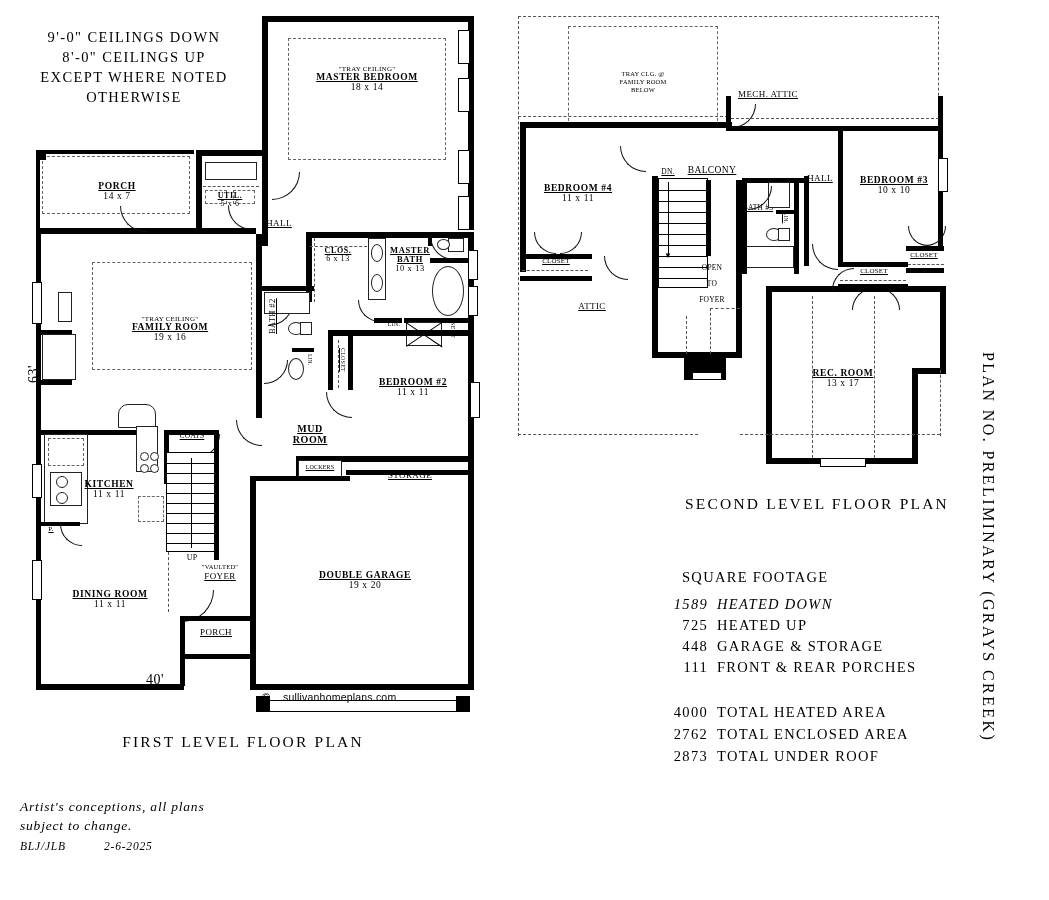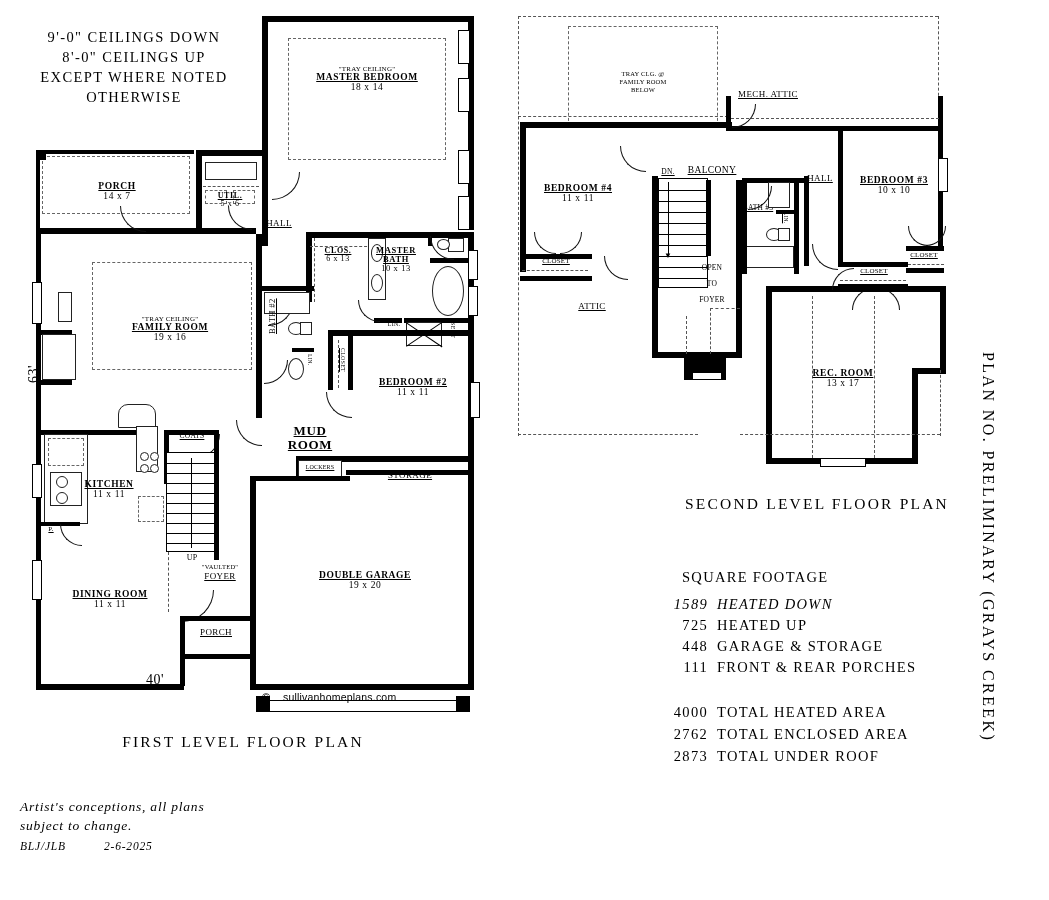--- a/index.html
+++ b/index.html
@@ -109,21 +109,21 @@
       <span class="nm">CLOS.</span>
       <span class="dim">6 x 13</span>
     </div>
 
     <div class="w" style="left:374px;top:232px;width:6px;height:36px;"></div>
     <div class="w" style="left:374px;top:232px;width:100px;height:6px;"></div>
     <div class="w" style="left:468px;top:232px;width:6px;height:98px;"></div>
     <div class="ob" style="left:368px;top:238px;width:18px;height:62px;"></div>
     <div class="oval" style="left:371px;top:244px;width:12px;height:18px;"></div>
     <div class="oval" style="left:371px;top:274px;width:12px;height:18px;"></div>
-    <div class="rm t" style="left:396px;top:246px;font-size:8.5px;">
+    <div class="rm t" style="left:410px;top:246px;font-size:8.5px;">
       <span class="nm">MASTER</span>
       <span class="nm">BATH</span>
       <span class="dim">10 x 13</span>
     </div>
 
     <div class="w" style="left:428px;top:232px;width:4px;height:14px;"></div>
     <div class="ob" style="left:448px;top:238px;width:16px;height:14px;"></div>
     <div class="oval" style="left:437px;top:239px;width:13px;height:11px;"></div>
     <div class="w" style="left:430px;top:258px;width:38px;height:5px;"></div>
     <div class="door" style="left:430px;top:236px;width:24px;height:24px;"></div>
@@ -176,21 +176,21 @@
 
     <div class="w" style="left:328px;top:330px;width:146px;height:6px;"></div>
     <div class="w" style="left:468px;top:330px;width:6px;height:130px;"></div>
     <div class="rm t" style="left:413px;top:378px;">
       <span class="nm">BEDROOM #2</span>
       <span class="dim">11 x 11</span>
     </div>
     <div class="wt" style="left:470px;top:382px;width:10px;height:36px;"></div>
     <div class="w" style="left:296px;top:456px;width:178px;height:6px;"></div>
 
-    <div class="rm t" style="left:310px;top:424px;font-size:13px;">
+    <div class="rm t" style="left:310px;top:424px;font-size:10px;">
       <span class="nm">MUD</span>
       <span class="nm">ROOM</span>
     </div>
     <div class="door" style="left:326px;top:392px;width:26px;height:26px;"></div>
     <div class="door" style="left:236px;top:420px;width:26px;height:26px;"></div>
 
     <div class="w" style="left:296px;top:456px;width:4px;height:22px;"></div>
     <div class="ob" style="left:298px;top:460px;width:44px;height:18px;"></div>
     <div class="t xs ul" style="left:320px;top:464px;font-size:6px;">LOCKERS</div>
     <div class="w" style="left:296px;top:476px;width:50px;height:5px;"></div>

